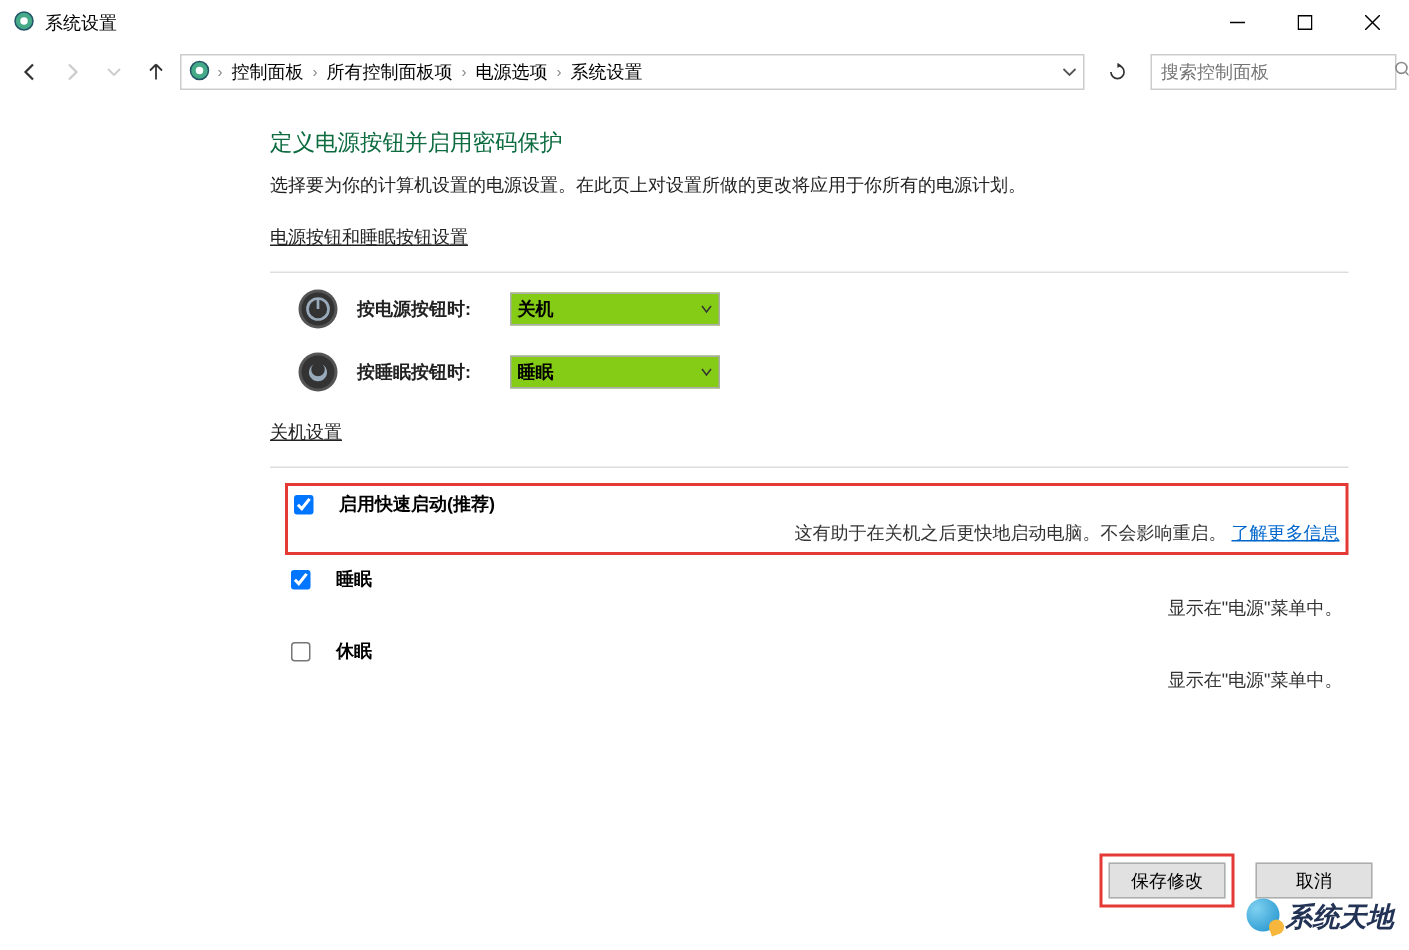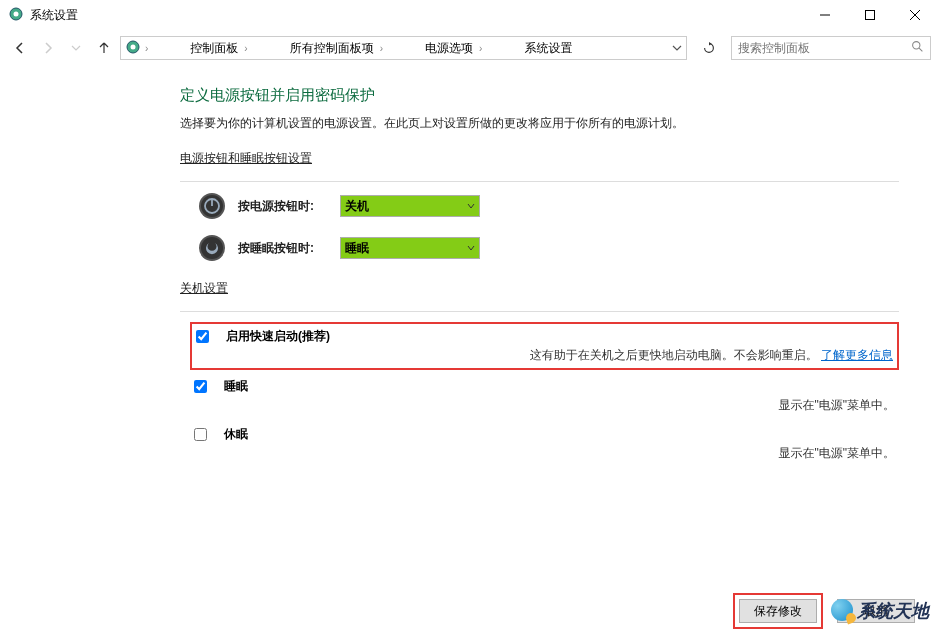--- a/index.html
+++ b/index.html
@@ -5,46 +5,46 @@
 * { margin: 0; padding: 0; box-sizing: border-box; }
 body { font-family: "Microsoft YaHei", "Segoe UI", sans-serif; font-size: 12px; background: #fff; width: 939px; height: 633px; overflow: hidden; position: relative; }
 .titlebar { display: flex; align-items: center; justify-content: space-between; height: 30px; padding: 0 2px 0 8px; }
 .titlebar .title-left { display: flex; align-items: center; gap: 6px; }
 .win-controls { display: flex; }
 .win-btn { width: 45px; height: 30px; display: flex; align-items: center; justify-content: center; cursor: pointer; }
 .navbar { display: flex; align-items: center; height: 36px; padding: 0 8px; gap: 4px; }
 .nav-arrow { width: 24px; height: 24px; display: flex; align-items: center; justify-content: center; color: #555; cursor: pointer; }
 .nav-arrow.disabled { color: #ccc; cursor: default; }
 .breadcrumb-wrap { flex: 1; display: flex; align-items: center; border: 1px solid #ccc; height: 24px; padding: 0 4px; background: #fff; }
-.breadcrumb-wrap .crumb { padding: 0 4px; cursor: pointer; margin-left: 36px; }
+.breadcrumb-wrap .crumb { padding: 0 4px; cursor: pointer; }
 .breadcrumb-wrap .sep { color: #888; padding: 0 2px; font-size: 10px; }
 .breadcrumb-wrap .bc-icon { margin-right: 2px; }
 .bc-end { margin-left: auto; display:flex; align-items:center; gap:2px; color:#555;}
 .refresh-btn { width: 28px; height: 24px; display: flex; align-items: center; justify-content: center; color: #333; cursor:pointer; margin-left:4px;}
-.search-box { width: 200px; height: 24px; border: 1px solid #ccc; display: flex; align-items: center; padding: 0 6px; color: #888; margin-left: 4px; }
+.search-box { width: 164px; height: 24px; border: 1px solid #ccc; display: flex; align-items: center; padding: 0 6px; color: #888; margin-left: 4px; }
 .search-box input { border: none; outline: none; flex: 1; font-size: 12px; color: #333; }
 .search-box .search-icon { color: #888; }
 .content { padding: 20px 40px 0 180px; }
 .page-title { color: #0c6b3f; font-size: 15px; margin-bottom: 10px; font-weight: normal; }
 .page-desc { margin-bottom: 18px; color: #222; }
 .section-title { color: #222; margin-bottom: 10px; padding-bottom:4px;text-decoration:underline;}
 .power-row { display: flex; align-items: center; gap: 12px; margin-bottom: 14px; margin-left: 18px; font-weight: bold; }
 .power-icon { width: 28px; height: 28px; border-radius: 50%; display: inline-flex; align-items: center; justify-content: center; }
 .power-label { width: 90px; color: #222; }
 .select { border: 1px solid #adadad; background: #84cc16; height: 22px; width: 140px; font-size: 12px; padding: 0 4px; display:flex; align-items:center; justify-content:space-between;}
 .shutdown-section { margin-top: 18px; }
 .shutdown-options { margin-left: 10px; margin-top: 6px; }
 .option { margin-bottom: 4px; padding: 4px; }
 .highlight-box { border: 2px solid #e53935; padding: 4px; margin-bottom: 4px; }
 .option-header { display: flex; align-items: center; gap: 17px; font-weight: bold; }
 .option-header .label-text { font-weight: bold; }
 .option-desc { margin-left: 19px; color: #333; margin-top: 2px; text-align: right; }
 .link { color: #0066cc; text-decoration: underline; cursor: pointer; }
 .checkbox { width: 13px; height: 13px; }
-.footer { position: absolute; bottom: 4px; right: 24px; display: flex; align-items: center; gap: 14px; }
+.footer { position: absolute; bottom: 28px; right: 24px; display: flex; align-items: center; gap: 14px; }
 .btn { border: 1px solid #adadad; background: #e1e1e1; height: 24px; min-width: 78px; font-size: 12px; cursor: pointer; display:flex; align-items:center; justify-content:center;}
 .save-wrap { border: 2px solid #e53935; padding: 4px; }
 .watermark { position: absolute; right: 10px; bottom: 10px; font-size: 18px; font-weight: bold; color: #235; display:flex; align-items:flex-start; gap:4px; font-style: italic;}
 .watermark .globe { width:22px; height:22px; border-radius:50%; background: radial-gradient(circle at 30% 30%, #7fd1f0, #1a8ecb); display:inline-flex; align-items:center; justify-content:center; position:relative;}
 .watermark .globe::after{content:""; position:absolute; right:-3px; bottom:-2px; width:10px; height:10px; background:#f6b73c; border-radius:50% 50% 50% 0; transform:rotate(-20deg);}
 .divider-line{height:1px; background:#ddd; margin-bottom:10px;}
 </style>
 </head>
 <body>
 

